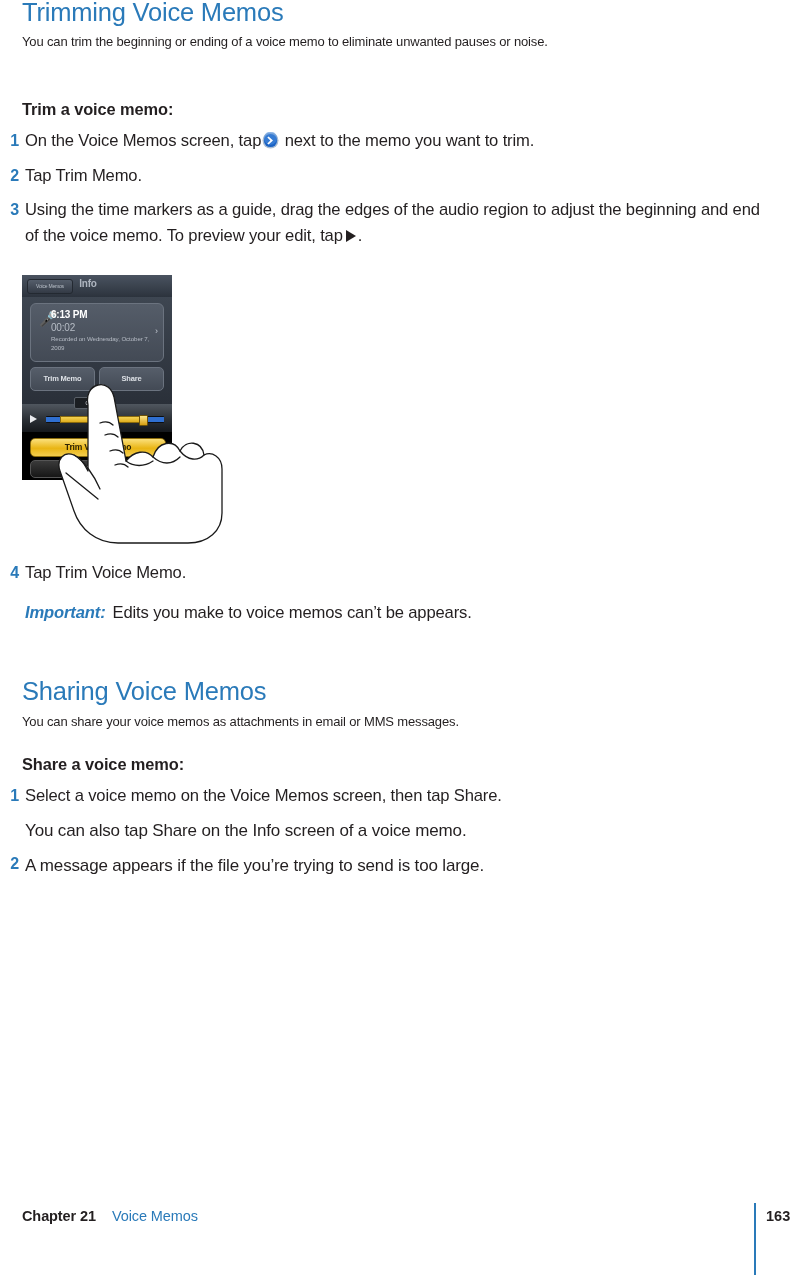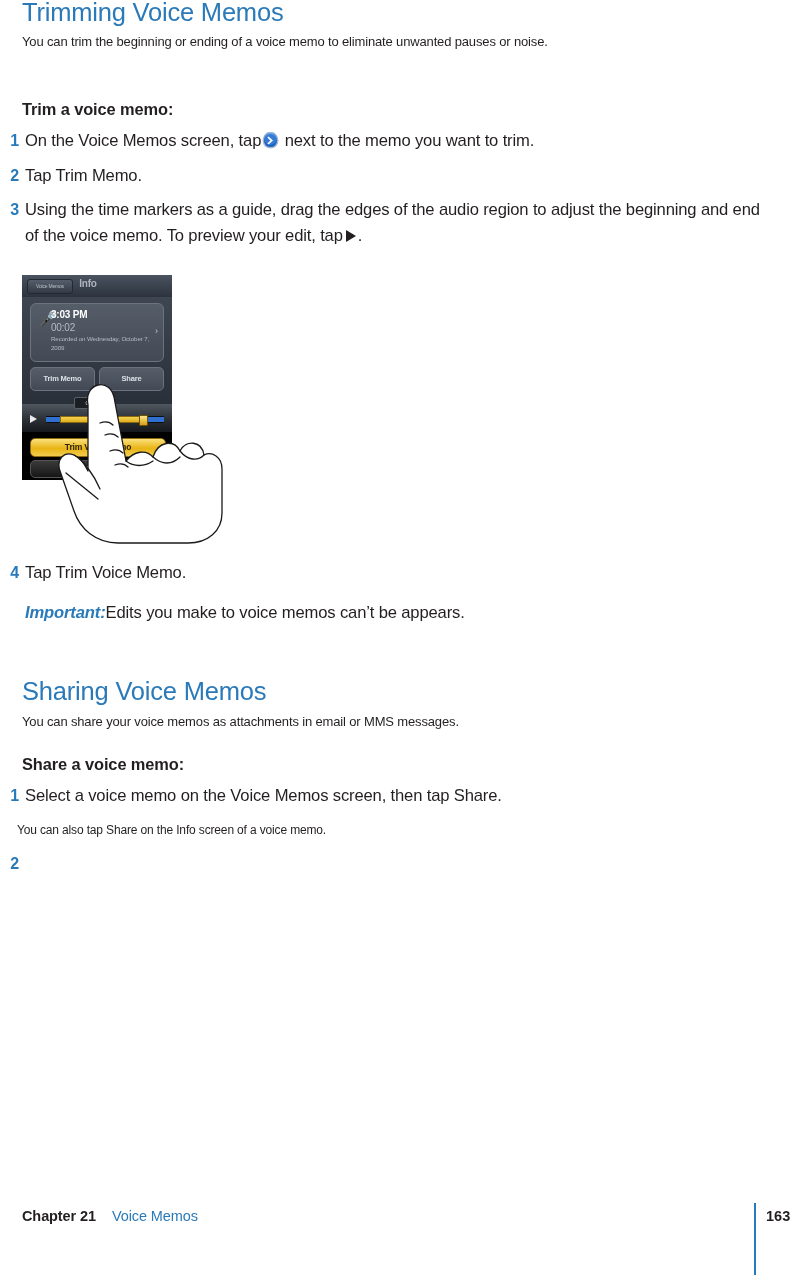--- a/index.html
+++ b/index.html
@@ -78,23 +78,23 @@
     width: 19px;
     text-align: right;
     color: #2a7ab9;
     font-weight: bold;
     font-size: 16px;
   }
   .step-body { display: block; max-width: 740px; }
 
   .sub-note {
     position: relative;
-    padding-left: 17px;
+    padding-left: 25px;
     margin-bottom: 8px;
-    font-size: 12px;
+    font-size: 17px;
     line-height: 25.5px;
     letter-spacing: -0.15px;
     color: #231f20;
   }
 
   
   .blue-chevron-icon {
     display: inline-block;
     width: 17px;
     height: 17px;
@@ -119,20 +119,21 @@
     left: 25px;
     top: 600px;
     font-size: 16.6px;
     line-height: 25.5px;
     letter-spacing: -0.15px;
   }
   .important-label {
     color: #2a7ab9;
     font-style: italic;
     font-weight: bold;
+    margin-right: 7px;
     text-align: center;
   }
 
   
   .figure {
     position: absolute;
     left: 22px;
     top: 275px;
     width: 235px;
     height: 270px;
@@ -327,21 +328,21 @@
     <div class="phone-shot">
 
       <div class="shot-navbar">
         <div class="back-btn">Voice Memos</div>
         <div class="nav-title">Info</div>
       </div>
 
       <div class="shot-body">
         <div class="memo-card">
           <div class="mic-icon">🎤</div>
-          <div class="memo-time">3:03 PM</div>
+          <div class="memo-time">6:13 PM</div>
           <div class="memo-dur">00:02</div>
           <div class="memo-date">Recorded on Wednesday, October 7, 2009</div>
           <div class="memo-chevron">›</div>
         </div>
 
         <div class="btn-row">
           <div class="shot-btn left">Trim Memo</div>
           <div class="shot-btn right">Share</div>
         </div>
       </div>
@@ -419,20 +420,21 @@
       <span class="num">1</span>
       <span class="step-body">Select a voice memo on the Voice Memos screen, then tap Share.</span>
     </div>
 
     <div class="sub-note">You can also tap Share on the Info screen of a voice memo.</div>
 
     <div class="step" style="margin-bottom:9px;">
       <span class="num">2</span>
     </div>
 
+    <div class="sub-note" style="margin-top:10px;">A message appears if the file you’re trying to send is too large.</div>
   </div>
 
   <div class="footer">
     <span class="chapter-label">Chapter 21</span><span class="chapter-title">Voice Memos</span>
   </div>
   <div class="footer-rule"></div>
   <div class="page-num">163</div>
 
 </div>
 

